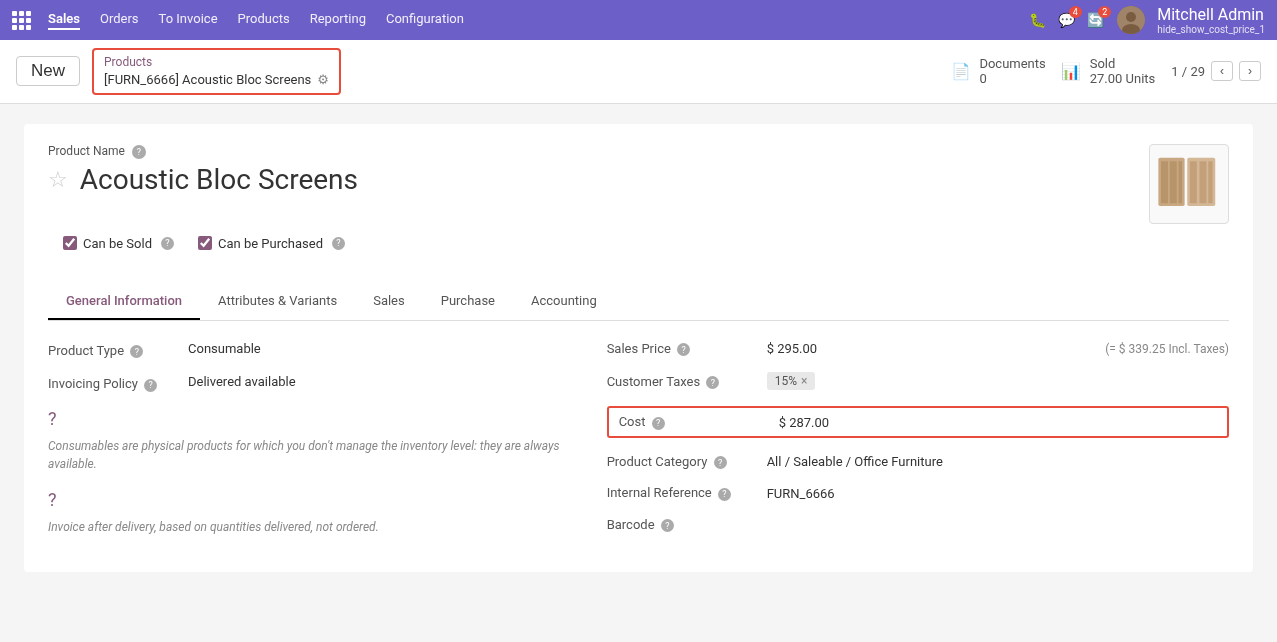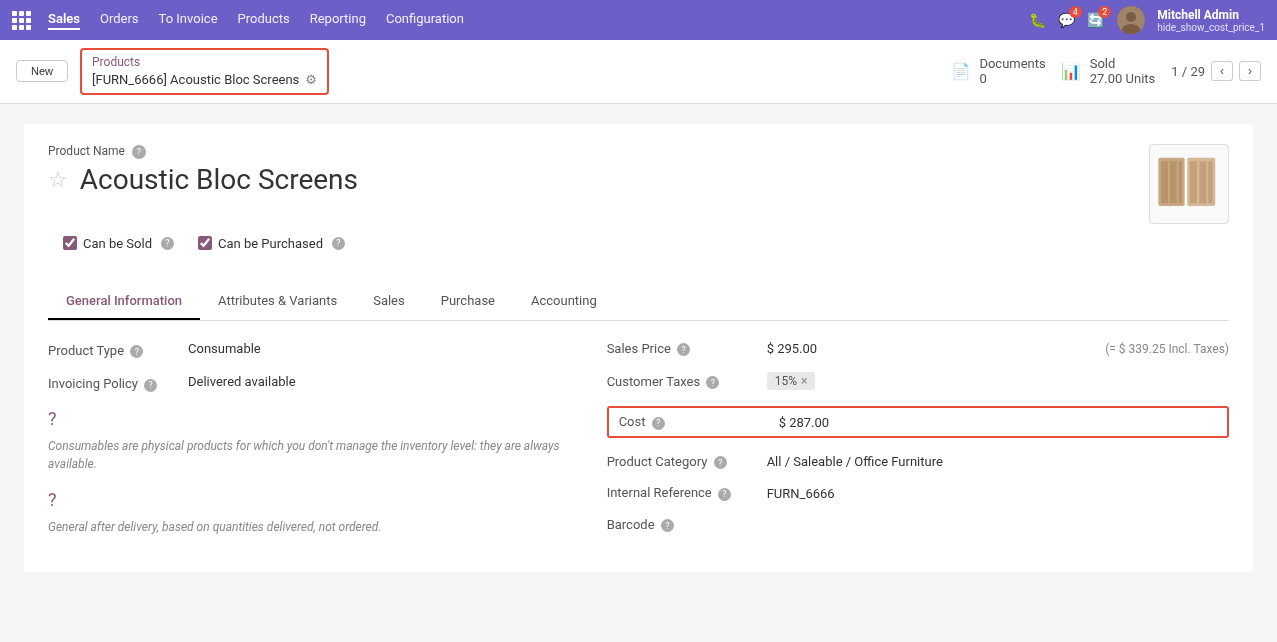--- a/index.html
+++ b/index.html
@@ -22,39 +22,39 @@
     .grid-icon { display: grid; grid-template-columns: repeat(3, 5px); grid-template-rows: repeat(3, 5px); gap: 2px; }
     .grid-dot { background: white; border-radius: 1px; }
     .topnav-menu { display: flex; gap: 20px; flex: 1; }
     .topnav-menu a { color: white; text-decoration: none; font-size: 13px; opacity: 0.9; }
     .topnav-menu a.active { opacity: 1; font-weight: 600; border-bottom: 2px solid white; padding-bottom: 2px; }
     .topnav-right { display: flex; align-items: center; gap: 12px; }
     .nav-icon { color: white; font-size: 14px; cursor: pointer; position: relative; }
     .badge { background: #e74c3c; color: white; border-radius: 50%; font-size: 9px; padding: 1px 4px; position: absolute; top: -6px; right: -6px; }
     .avatar { width: 28px; height: 28px; border-radius: 50%; background: #8b7355; display: flex; align-items: center; justify-content: center; overflow: hidden; }
     .user-info { color: white; font-size: 11px; }
-    .user-name { font-weight: 700; font-size: 12px; }
+    .user-name { font-weight: 400; font-size: 16px; }
     .user-sub { font-size: 10px; opacity: 0.8; }
 
     
     .subheader {
       background: white;
       border-bottom: 1px solid #ddd;
       display: flex;
       align-items: center;
       padding: 8px 16px;
       gap: 12px;
     }
     .btn-new {
       border: 1px solid #ccc;
       background: white;
       padding: 4px 14px;
       border-radius: 4px;
       cursor: pointer;
-      font-size: 11px;
+      font-size: 17px;
       color: #333;
     }
     .breadcrumb-box {
       border: 2px solid #e74c3c;
       padding: 4px 10px;
       border-radius: 4px;
       line-height: 1.4;
     }
     .breadcrumb-top { color: #875a7b; font-size: 12px; }
     .breadcrumb-bottom { font-size: 13px; color: #333; display: flex; align-items: center; gap: 6px; }
@@ -273,21 +273,21 @@
             <span class="help">?</span>
           </div>
           <div class="field-value">Delivered available</div>
         </div>
         <div style="margin-bottom:16px;">
           <div class="field-question">?</div>
           <div class="field-help-text">Consumables are physical products for which you don't manage the inventory level: they are always available.</div>
         </div>
         <div style="margin-bottom:16px;">
           <div class="field-question">?</div>
-          <div class="field-help-text">General after delivery, based on quantities delivered, not ordered.</div>
+          <div class="field-help-text">Invoice after delivery, based on quantities delivered, not ordered.</div>
         </div>
       </div>
 
       <div class="col-right">
 
         <div class="right-field-row">
           <div class="right-field-label">
             <span>Sales Price</span>
             <span class="help">?</span>
           </div>

